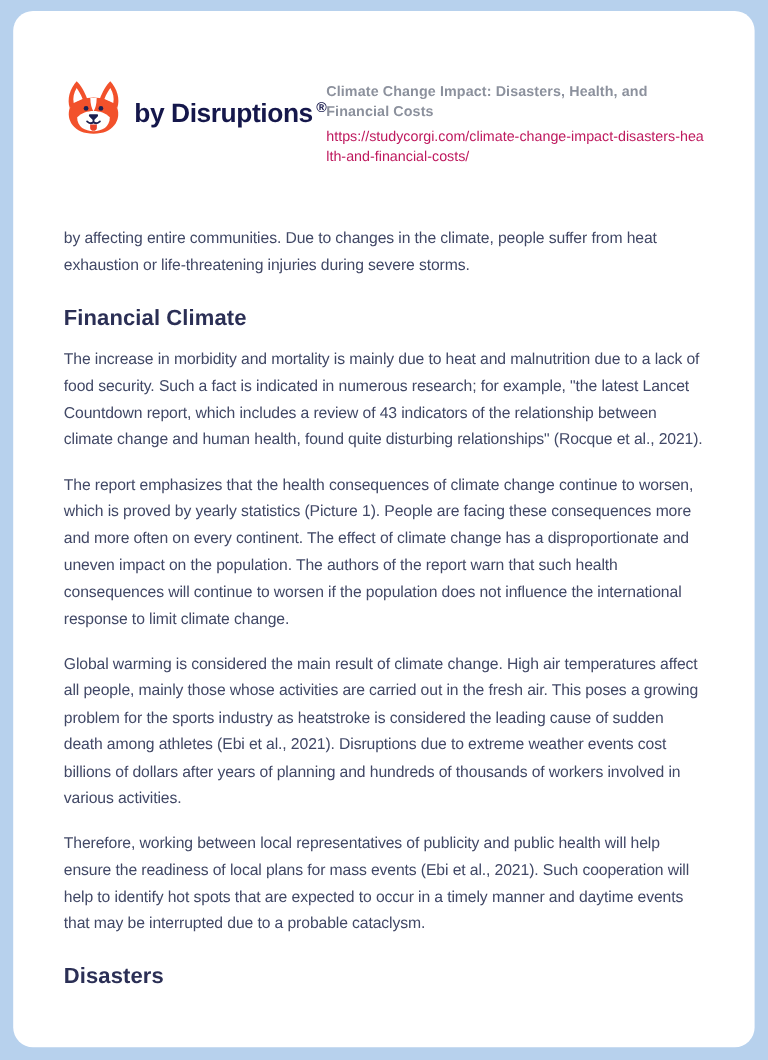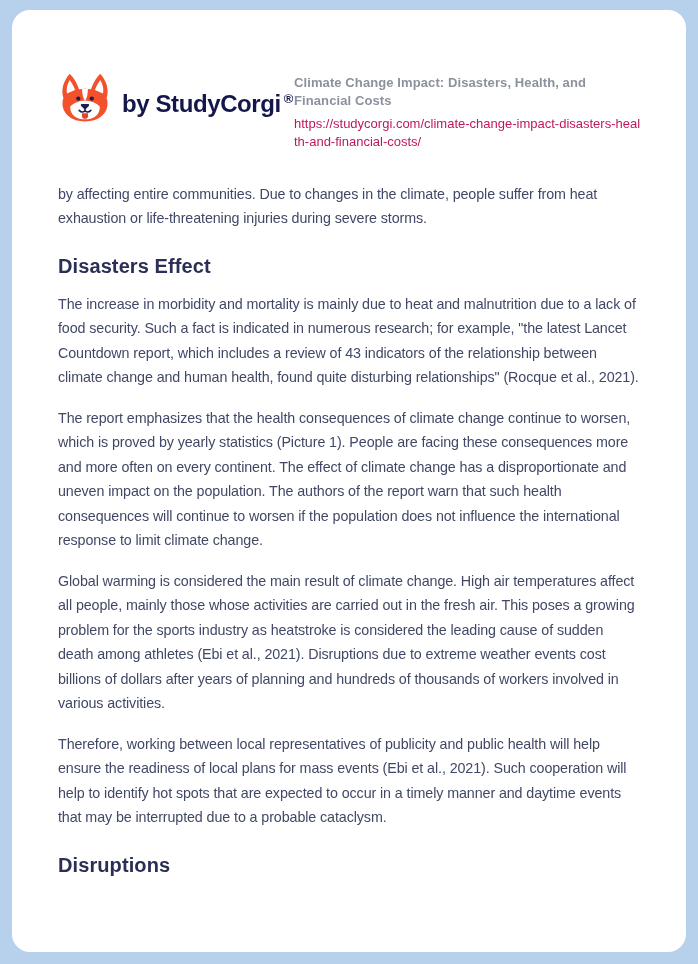--- a/index.html
+++ b/index.html
@@ -62,21 +62,21 @@
   }
   .doc-url {
     font-size: 13px;
     font-weight: 400;
     color: #be185d;
     line-height: 1.38;
     margin-top: 5px;
     word-break: break-all;
   }
   .article {
-    margin-top: 31px;
+    margin-top: 54px;
   }
   .article p {
     font-size: 14.3px;
     line-height: 24.5px;
     letter-spacing: -0.1px;
     color: #414866;
     margin: 0 0 16px 0;
     text-align: left;
   }
   .article h2 {
@@ -113,33 +113,33 @@
           <circle cx="22.5" cy="27.5" r="2.4" fill="#1c2050"></circle>
           <circle cx="37.5" cy="27.5" r="2.4" fill="#1c2050"></circle>
 
           <path d="M26.3 33.5 L33.7 33.5 C34.8 33.5 35 35 34 36 L31.2 38.8 C30.5 39.5 29.5 39.5 28.8 38.8 L26 36 C25 35 25.2 33.5 26.3 33.5 Z" fill="#1c2050"></path>
 
           <path d="M30 39.2 L30 41.2 M23.5 40.6 Q26.8 44 30 41.2 Q33.2 44 36.5 40.6" stroke="#1c2050" stroke-width="1.8" fill="none" stroke-linecap="round"></path>
 
           <path d="M26.6 43.8 L33.4 43.8 L33.4 47.2 C33.4 51 26.6 51 26.6 47.2 Z" fill="#e8432a"></path>
         </svg>
       </span>
-      <span class="brand-text"><span>by StudyCorgi</span><sup>®</sup></span>
+      <span class="brand-text"><span>by Disruptions</span><sup>®</sup></span>
     </div>
 
     <div class="title-block">
       <div class="doc-title">Climate Change Impact: Disasters, Health, and Financial Costs</div>
       <div class="doc-url">https://studycorgi.com/climate-change-impact-disasters-health-and-financial-costs/</div>
     </div>
 
   </div>
 
   <div class="article">
     <p>by affecting entire communities. Due to changes in the climate, people suffer from heat exhaustion or life-threatening injuries during severe storms.</p>
-    <h2>Disasters Effect</h2>
+    <h2>Financial Climate</h2>
     <p>The increase in morbidity and mortality is mainly due to heat and malnutrition due to a lack of food security. Such a fact is indicated in numerous research; for example, "the latest Lancet Countdown report, which includes a review of 43 indicators of the relationship between climate change and human health, found quite disturbing relationships" (Rocque et al., 2021).</p>
     <p>The report emphasizes that the health consequences of climate change continue to worsen, which is proved by yearly statistics (Picture 1). People are facing these consequences more and more often on every continent. The effect of climate change has a disproportionate and uneven impact on the population. The authors of the report warn that such health consequences will continue to worsen if the population does not influence the international response to limit climate change.</p>
     <p>Global warming is considered the main result of climate change. High air temperatures affect all people, mainly those whose activities are carried out in the fresh air. This poses a growing problem for the sports industry as heatstroke is considered the leading cause of sudden death among athletes (Ebi et al., 2021). Disruptions due to extreme weather events cost billions of dollars after years of planning and hundreds of thousands of workers involved in various activities.</p>
     <p>Therefore, working between local representatives of publicity and public health will help ensure the readiness of local plans for mass events (Ebi et al., 2021). Such cooperation will help to identify hot spots that are expected to occur in a timely manner and daytime events that may be interrupted due to a probable cataclysm.</p>
-    <h2>Disruptions</h2>
+    <h2>Disasters</h2>
   </div>
 
 </div>
 
 </body></html>

